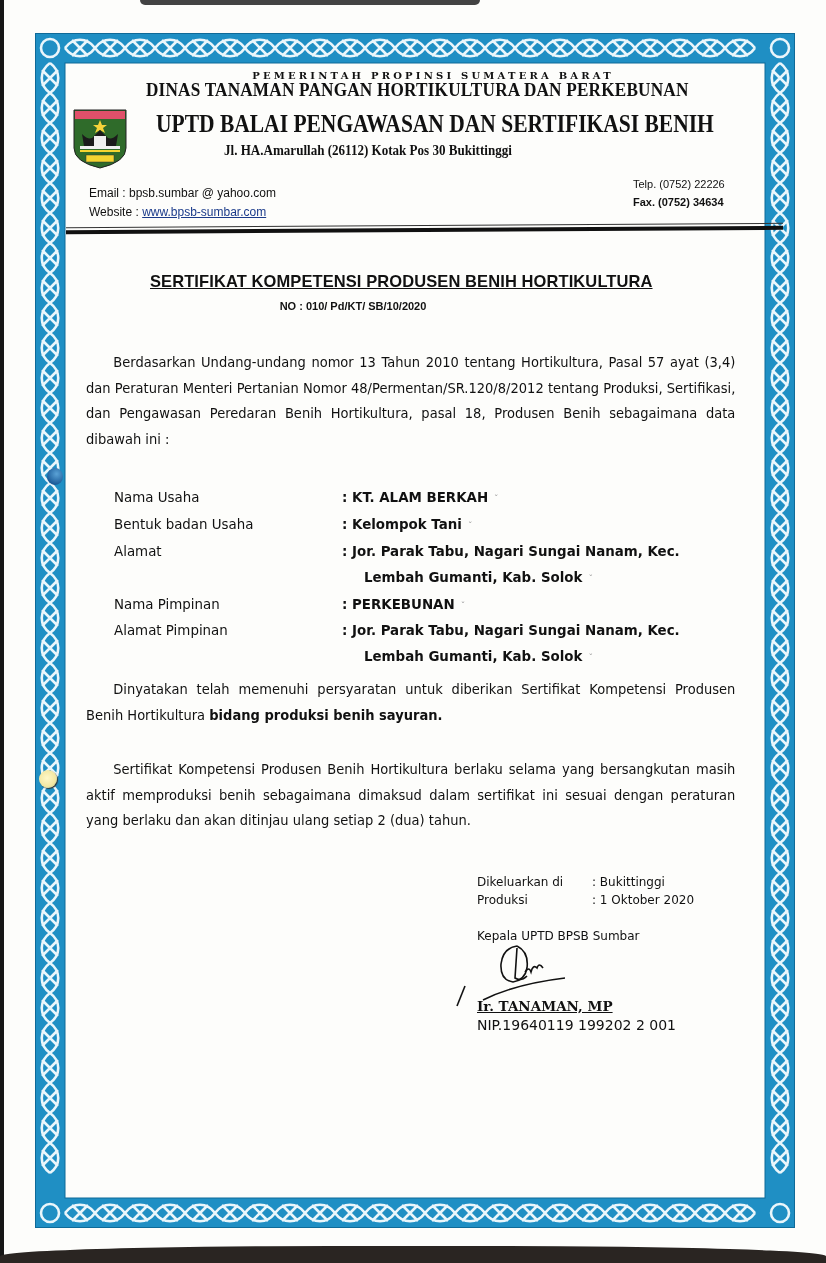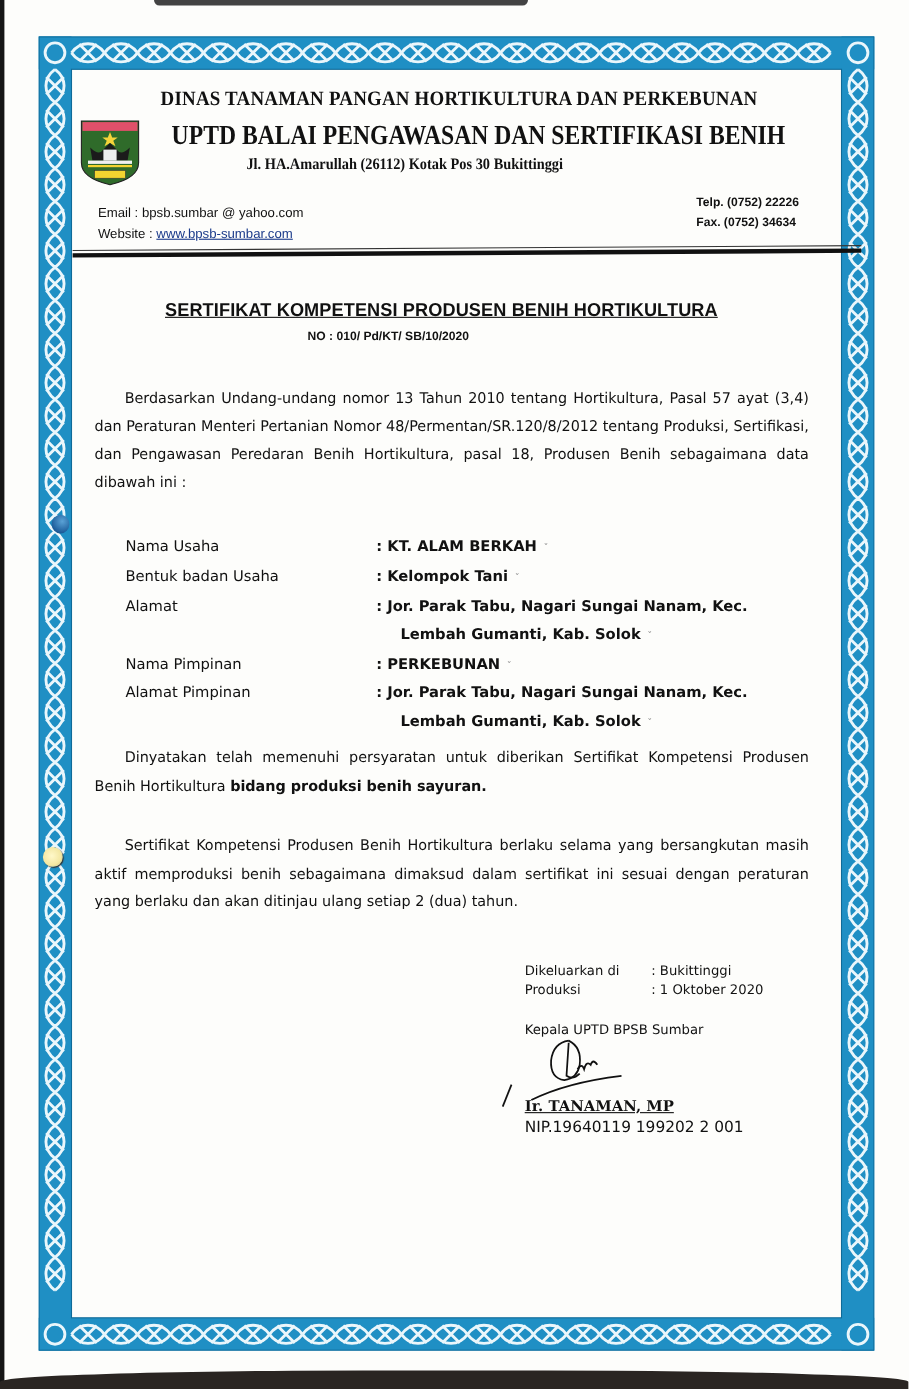--- a/index.html
+++ b/index.html
@@ -20,21 +20,21 @@
 
   
   .hdr-gov { position:absolute; left:0; width:826px; top:70px; text-align:center; font-family:"DejaVu Serif", serif; font-size:10px; letter-spacing:3.2px; font-weight:bold; padding-left:40px; box-sizing:border-box; }
   .hdr-dinas { position:absolute; left:146px; top:80px; font-family:"Liberation Serif", serif; font-weight:bold; font-size:18.5px; letter-spacing:0.2px; transform:scaleX(.93); transform-origin:left; white-space:nowrap; }
   .hdr-uptd { position:absolute; left:156px; top:110px; font-family:"Liberation Serif", serif; font-weight:bold; font-size:25px; transform:scaleX(.86); transform-origin:left; white-space:nowrap; }
   .hdr-addr { position:absolute; left:224px; top:142px; font-family:"Liberation Serif", serif; font-weight:bold; font-size:14.5px; transform:scaleX(.9); transform-origin:left; white-space:nowrap; }
   .hdr-email, .hdr-web, .hdr-tel, .hdr-fax { position:absolute; font-family:"Liberation Sans", sans-serif; font-size:12px; white-space:nowrap; }
   .hdr-email { left:89px; top:186px; }
   .hdr-web { left:89px; top:205px; }
   .hdr-web a { color:#1a3a8a; text-decoration:underline; }
-  .hdr-tel { left:633px; top:178px; font-size:11px;font-weight:bold; }
+  .hdr-tel { left:633px; top:178px; font-size:11px; }
   .hdr-fax { left:633px; top:196px; font-size:11px;font-weight:bold; }
   .rule1 { position:absolute; left:66px; top:225px; width:717px; height:1px; background:#333; transform:rotate(-0.35deg); }
   .rule2 { position:absolute; left:66px; top:228px; width:717px; height:4px; background:#111; transform:rotate(-0.35deg); }
 
   .logo { position:absolute; left:72px; top:108px; width:56px; height:62px; }
 
   
   .title { position:absolute; left:150px; top:272px; font-family:"Liberation Sans", sans-serif; font-weight:bold; font-size:17px; text-decoration:underline; white-space:nowrap; transform:scaleX(.97); transform-origin:left; letter-spacing:.1px; }
   .number { position:absolute; left:0; width:706px; top:300px; text-align:center; font-family:"Liberation Sans", sans-serif; font-weight:bold; font-size:11px; padding-left:0; }
 
@@ -210,20 +210,21 @@
     <path d="M2 2 H54 V40 Q54 54 28 60 Q2 54 2 40 Z" fill="#2f6b2a" stroke="#222" stroke-width="1"></path>
     <rect x="3" y="3" width="50" height="8" fill="#e0506a"></rect>
     <polygon points="28,12 30,17 35,17 31,20 33,25 28,22 23,25 25,20 21,17 26,17" fill="#f5d43a"></polygon>
     <path d="M10 26 Q18 34 22 28 L28 22 L34 28 Q38 34 46 26 L44 38 H12 Z" fill="#1b1b1b"></path>
     <rect x="22" y="28" width="12" height="10" fill="#eee"></rect>
     <rect x="8" y="38" width="40" height="3" fill="#f0f0f0"></rect>
     <rect x="8" y="42" width="40" height="2" fill="#f4d430"></rect>
     <rect x="14" y="47" width="28" height="7" fill="#f4d430" stroke="#333" stroke-width=".5"></rect>
   </svg>
 
+  <div class="hdr-gov">PEMERINTAH PROPINSI SUMATERA BARAT</div>
   <div class="hdr-dinas">DINAS TANAMAN PANGAN HORTIKULTURA DAN PERKEBUNAN</div>
   <div class="hdr-uptd">UPTD BALAI PENGAWASAN DAN SERTIFIKASI BENIH</div>
   <div class="hdr-addr">Jl. HA.Amarullah  (26112)  Kotak Pos 30 Bukittinggi</div>
   <div class="hdr-email">Email : bpsb.sumbar @ yahoo.com</div>
   <div class="hdr-web"><span>Website : </span><a>www.bpsb-sumbar.com</a></div>
   <div class="hdr-tel">Telp. (0752) 22226</div>
   <div class="hdr-fax">Fax. (0752) 34634</div>
   <div class="rule1"></div>
   <div class="rule2"></div>
 

